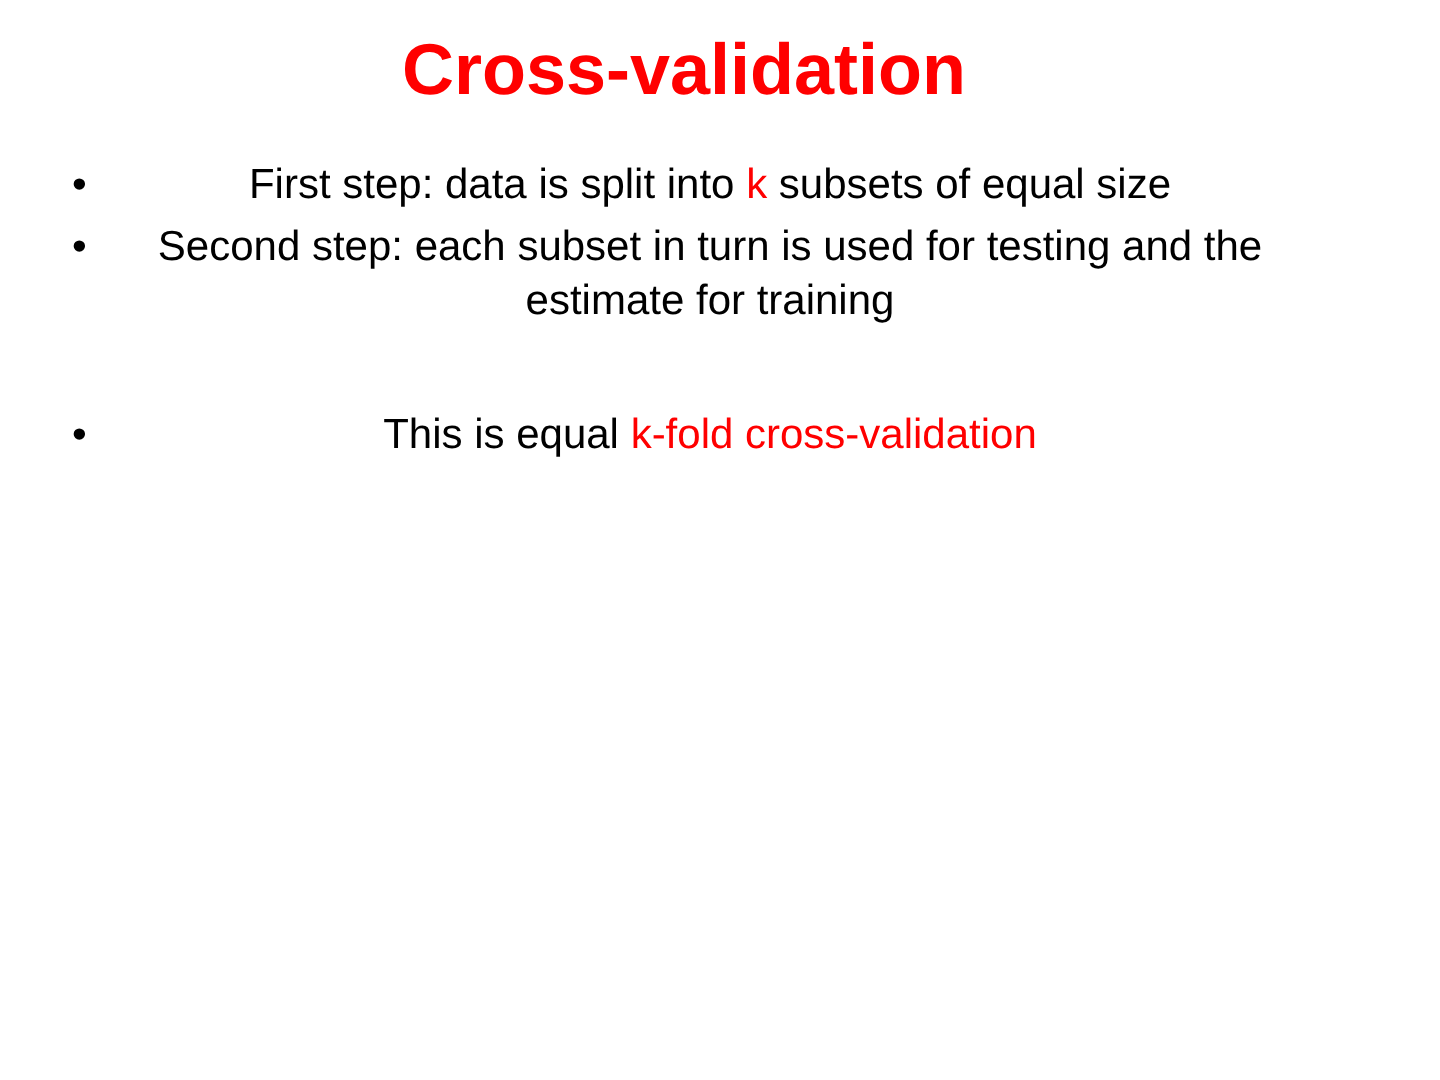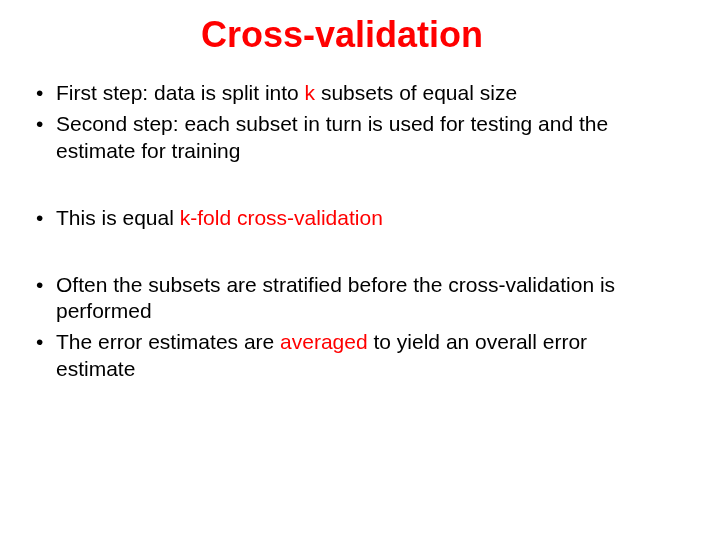--- a/index.html
+++ b/index.html
@@ -28,20 +28,21 @@
     list-style: none;
     padding: 0;
     margin: 0;
   }
   ul.bullets li {
     position: relative;
     padding-left: 26px;
     font-size: 21px;
     line-height: 1.28;
     margin: 0 0 4px 0;
+    text-align: center;
   }
   ul.bullets li::before {
     content: "•";
     position: absolute;
     left: 6px;
     top: 0;
     font-size: 21px;
     color: #000;
   }
   .gap {
@@ -67,21 +68,13 @@
   <div class="gap"></div>
 
   <ul class="bullets">
     <li>
       <span>This is equal </span><span class="red">k-fold cross-validation</span>
     </li>
   </ul>
 
   <div class="gap"></div>
 
-  <ul class="bullets">
-    <li>
-      <span>Often the subsets are stratified before the cross-validation is performed</span>
-    </li>
-    <li>
-      <span>The error estimates are </span><span class="red">averaged</span><span> to yield an overall error estimate</span>
-    </li>
-  </ul>
 </div>
 
 </body></html>

